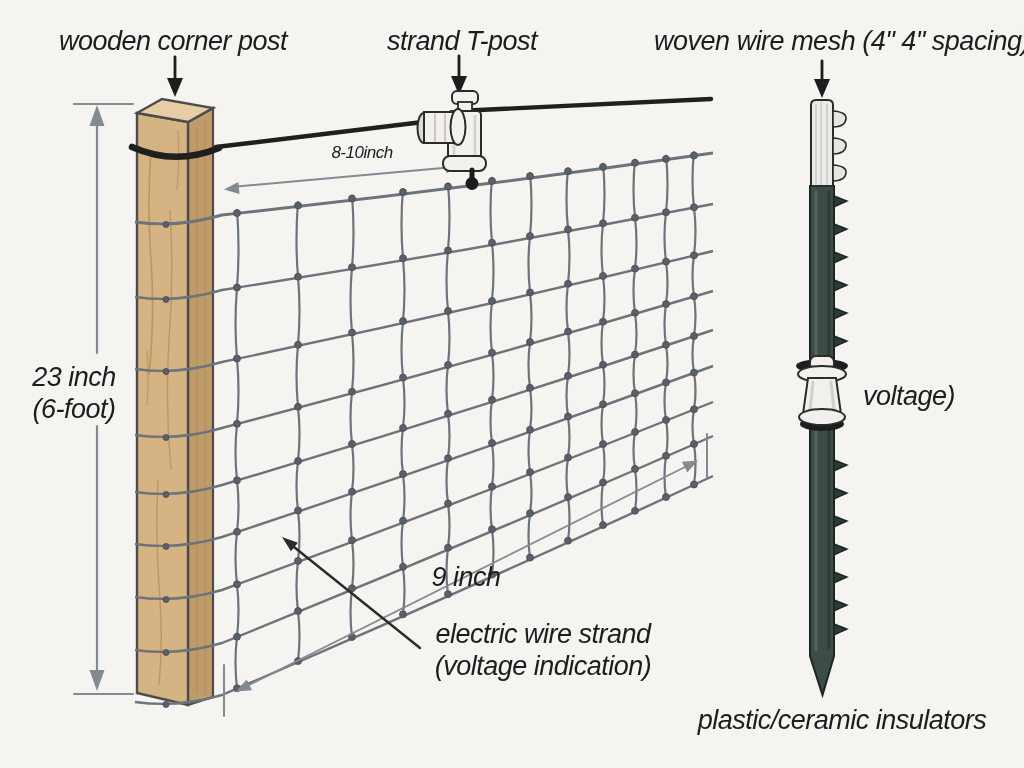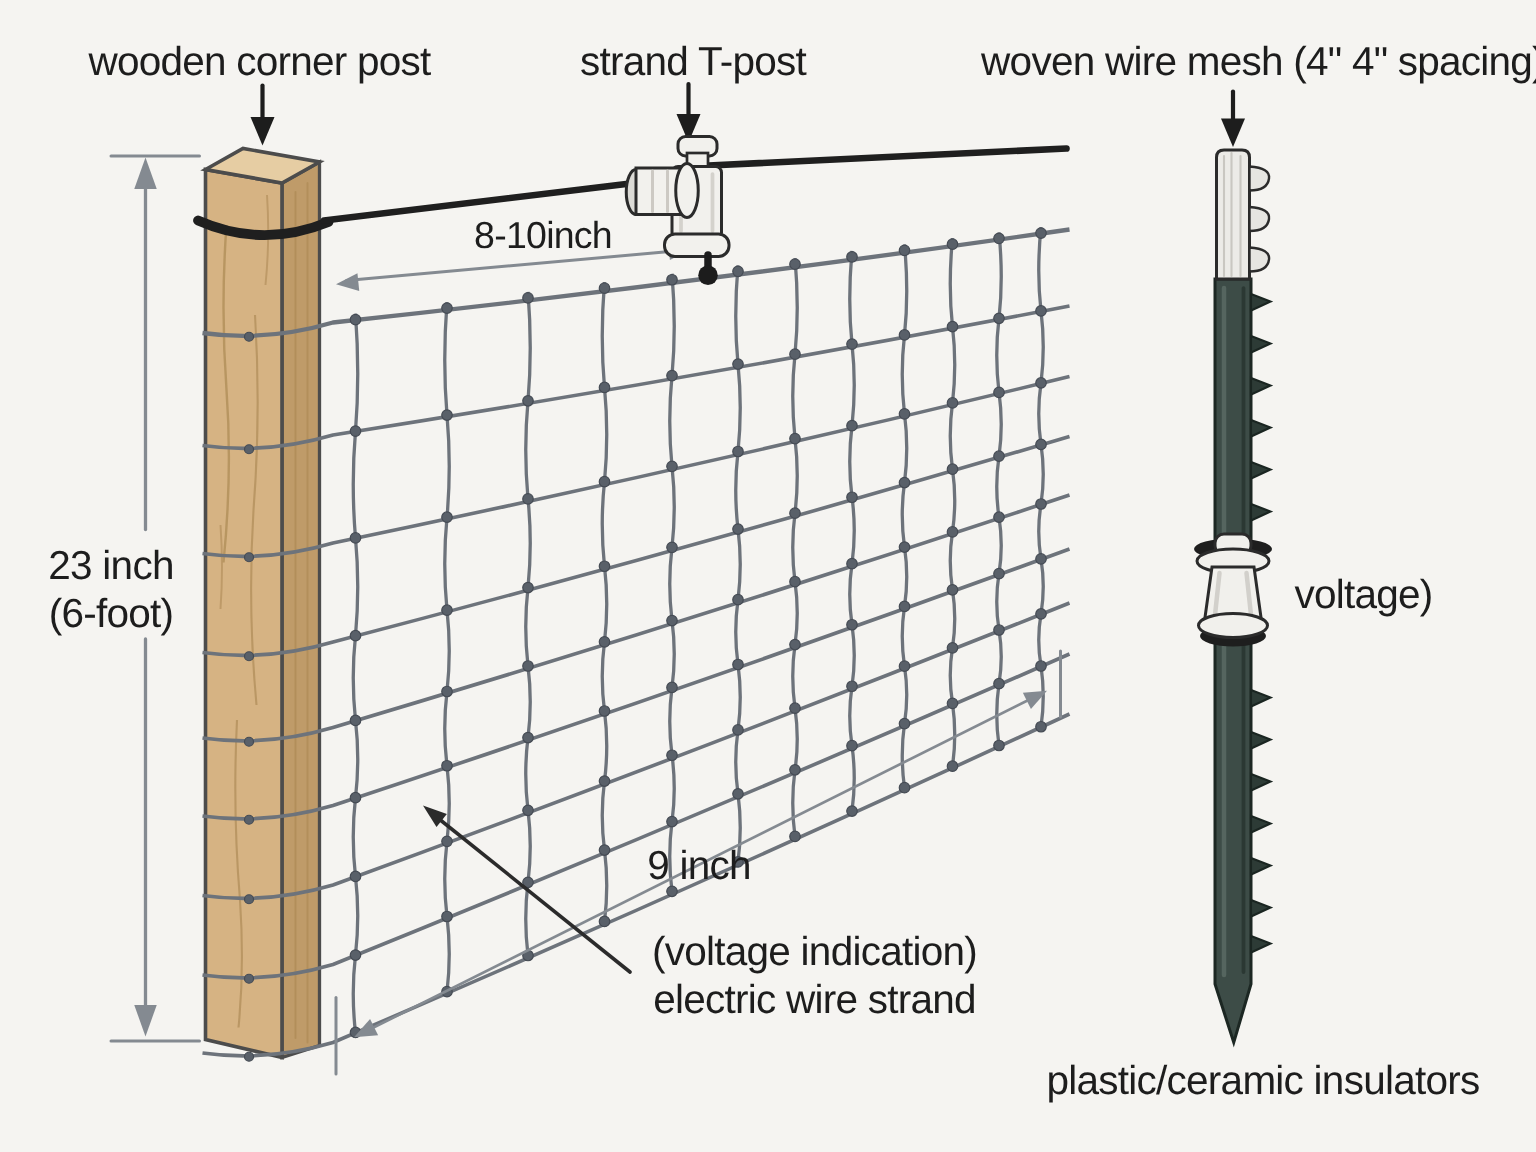--- a/index.html
+++ b/index.html
@@ -1,28 +1,29 @@
 <!DOCTYPE html>
 <html style="--bg: #f5f4f1; --text: #1d1d1d;"><head>
 <meta charset="utf-8">
 <style>
   html,body{margin:0;padding:0;background:#f5f4f1;}
   .scene{
     position:relative;width:1024px;height:768px;overflow:hidden;
     background:var(--bg,#f5f4f1);
     font-family:"Liberation Sans",sans-serif;
+    font-style:italic;
   }
   .scene svg{position:absolute;left:0;top:0;}
   .lbl{
     position:absolute;
     font-size:27px;line-height:1.18;letter-spacing:-0.5px;
     color:var(--text,#1d1d1d);white-space:nowrap;
   }
   .c{transform:translateX(-50%);text-align:center;}
-  .dim-sm{font-size:25px;}
+  .dim-sm{font-size:17px;}
 </style>
 </head>
 <body>
 
 <div class="scene">
 
   <svg id="diagram-svg" width="1024" height="768" viewBox="0 0 1024 768">
       <g>
         <line x1="74" y1="104" x2="133" y2="104" stroke="#848a91" stroke-width="2" stroke-linecap="round"></line>
         <line x1="74" y1="694" x2="133" y2="694" stroke="#848a91" stroke-width="2" stroke-linecap="round"></line>
@@ -281,20 +282,20 @@
   <div class="lbl c dim-sm" style="left:362px;top:143px">8-10inch</div>
 
   <div class="lbl c" style="left:74px;top:362px">
     <div>23 inch</div>
     <div>(6-foot)</div>
   </div>
 
   <div class="lbl c" style="left:466px;top:562px">9 inch</div>
 
   <div class="lbl c" style="left:543px;top:619px">
+    <div>electric wire strand</div>
     <div>(voltage indication)</div>
-    <div>electric wire strand</div>
   </div>
 
   <div class="lbl" style="left:863px;top:381px">voltage)</div>
 
   <div class="lbl c" style="left:842px;top:705px">plastic/ceramic insulators</div>
 </div>
 
 </body></html>

